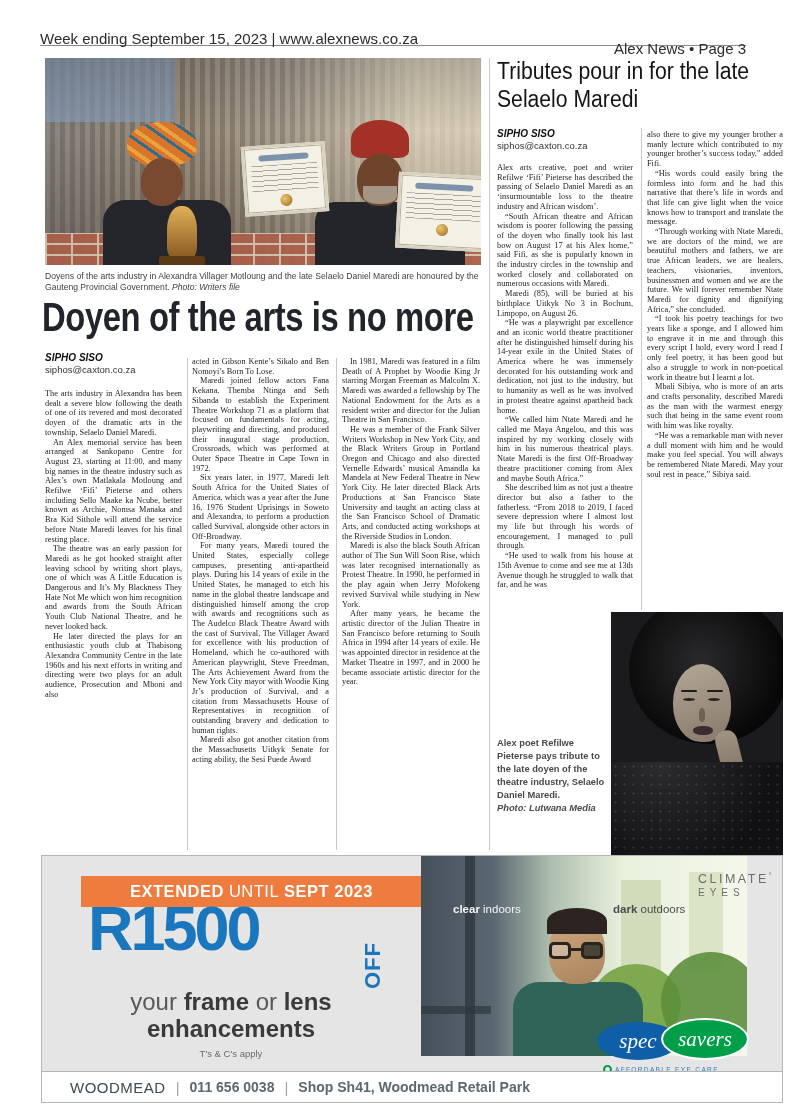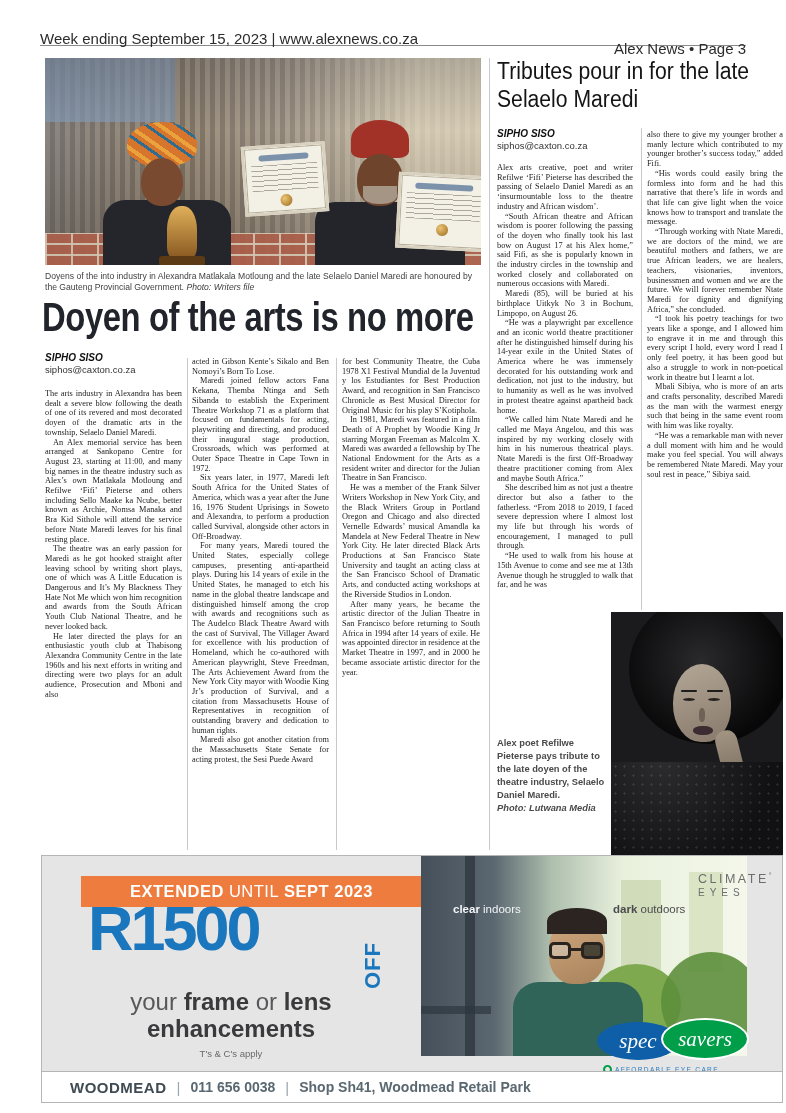--- a/index.html
+++ b/index.html
@@ -148,21 +148,21 @@
   .ss-oval { position:absolute; border-radius:50%; color:#fff; font-family:"Liberation Serif", serif;
     font-style:italic; font-size:21px; display:flex; align-items:center; justify-content:center; }
   .ss-blue { left:0; top:4px; width:82px; height:38px; background:#0e5fa8; }
   .ss-green { left:64px; top:0; width:88px; height:42px; background:#009e49; border:2px solid #fff; }
   .ss-tag { position:absolute; left:6px; top:47px; width:150px; font-size:6.6px; letter-spacing:1.3px; color:#2a7cc0;
     display:flex; align-items:center; gap:3px; }
   .ss-glyph { width:9px; height:9px; border:2px solid #009e49; border-radius:50% 50% 50% 0; transform:rotate(-45deg); flex:none; }
 
   .ad-contact { position:absolute; left:0; bottom:0; width:100%; height:31px; border-top:1px solid #b5b5b5;
     display:flex; align-items:center; padding-left:28px; gap:10px; background:#fff; }
-  .ad-loc { font-weight:bold; font-size:15px; letter-spacing:.5px; color:#3f4a52; }
+  .ad-loc { font-weight:normal; font-size:15px; letter-spacing:.5px; color:#3f4a52; }
   .ad-sep { color:#9aa6ae; font-size:15px; }
   .ad-phone, .ad-addr { font-size:14px; color:#5a6871;font-weight:bold; }
 </style>
 </head>
 <body>
 
 <div class="page">
 
   <div class="header">
     <span class="hleft">Week ending September 15, 2023 | www.alexnews.co.za</span>
@@ -188,47 +188,47 @@
       <div class="cert-seal"></div>
     </div>
     <div class="cert cert-2">
       <div class="cert-title"></div>
       <div class="cert-lines"></div>
       <div class="cert-seal"></div>
     </div>
   </div>
 
   <div class="caption">
-    <span>Doyens of the into industry in Alexandra Matlakala Motloung and the late Selaelo Daniel Maredi are honoured by the Gauteng Provincial Government.</span>
+    <span>Doyens of the arts industry in Alexandra Villager Motloung and the late Selaelo Daniel Maredi are honoured by the Gauteng Provincial Government.</span>
     <i>Photo: Writers file</i>
   </div>
   <h1 class="headline">Doyen of the arts is no more</h1>
 
   <div class="byline b-main">
     <div class="bname">SIPHO SISO</div>
     <div class="bmail">siphos@caxton.co.za</div>
   </div>
 
   <div class="col c1">
       <p class="para first">The arts industry in Alexandra has been dealt a severe blow following the death of one of its revered and most decorated doyen of the dramatic arts in the township, Selaelo Daniel Maredi.</p>
       <p class="para">An Alex memorial service has been arranged at Sankopano Centre for August 23, starting at 11:00, and many big names in the theatre industry such as Alex’s own Matlakala Motloung and Refilwe ‘Fifi’ Pieterse and others including Sello Maake ka Ncube, better known as Archie, Nomsa Manaka and Bra Kid Sithole will attend the service before Ntate Maredi leaves for his final resting place.</p>
       <p class="para">The theatre was an early passion for Maredi as he got hooked straight after leaving school by writing short plays, one of which was A Little Education is Dangerous and It’s My Blackness They Hate Not Me which won him recognition and awards from the South African Youth Club National Theatre, and he never looked back.</p>
       <p class="para">He later directed the plays for an enthusiastic youth club at Thabisong Alexandra Community Centre in the late 1960s and his next efforts in writing and directing were two plays for an adult audience, Prosecution and Mboni and also</p>
     </div>
   <div class="col c2">
       <p class="para first">acted in Gibson Kente’s Sikalo and Ben Nomoyi’s Born To Lose.</p>
       <p class="para">Maredi joined fellow actors Fana Kekana, Themba Ntinga and Seth Sibanda to establish the Experiment Theatre Workshop 71 as a platform that focused on fundamentals for acting, playwriting and directing, and produced their inaugural stage production, Crossroads, which was performed at Outer Space Theatre in Cape Town in 1972.</p>
       <p class="para">Six years later, in 1977, Maredi left South Africa for the United States of America, which was a year after the June 16, 1976 Student Uprisings in Soweto and Alexandra, to perform a production called Survival, alongside other actors in Off-Broadway.</p>
       <p class="para">For many years, Maredi toured the United States, especially college campuses, presenting anti-apartheid plays. During his 14 years of exile in the United States, he managed to etch his name in the global theatre landscape and distinguished himself among the crop with awards and recognitions such as The Audelco Black Theatre Award with the cast of Survival, The Villager Award for excellence with his production of Homeland, which he co-authored with American playwright, Steve Freedman, The Arts Achievement Award from the New York City mayor with Woodie King Jr’s production of Survival, and a citation from Massachusetts House of Representatives in recognition of outstanding bravery and dedication to human rights.</p>
-      <p class="para">Maredi also got another citation from the Massachusetts State Senate for acting protest, the Sesi Puede Award</p>
+      <p class="para">Maredi also got another citation from the Massachusetts Uitkyk Senate for acting ability, the Sesi Puede Award</p>
     </div>
   <div class="col c3">
-      <p class="para first">for best Community Theatre, the Cuba 1978 X1 Festival Mundial de la Juventud y los Estudiantes for Best Production Award, and recognition in San Francisco Chronicle as Best Musical Director for Original Music for his play S’Kotiphola.</p>
       <p class="para">In 1981, Maredi was featured in a film Death of A Prophet by Woodie King Jr starring Morgan Freeman as Malcolm X. Maredi was awarded a fellowship by The National Endowment for the Arts as a resident writer and director for the Julian Theatre in San Francisco.</p>
       <p class="para">He was a member of the Frank Silver Writers Workshop in New York City, and the Black Writers Group in Portland Oregon and Chicago and also directed Vernelle Edwards’ musical Amandla ka Mandela at New Federal Theatre in New York City. He later directed Black Arts Productions at San Francisco State University and taught an acting class at the San Francisco School of Dramatic Arts, and conducted acting workshops at the Riverside Studios in London.</p>
+      <p class="para">Maredi is also the black South African author of The Sun Will Soon Rise, which was later recognised internationally as Protest Theatre. In 1990, he performed in the play again when Jerry Mofokeng revived Survival while studying in New York.</p>
       <p class="para">After many years, he became the artistic director of the Julian Theatre in San Francisco before returning to South Africa in 1994 after 14 years of exile. He was appointed director in residence at the Market Theatre in 1997, and in 2000 he became associate artistic director for the year.</p>
     </div>
 
   <div class="vrule r1"></div>
   <div class="vrule r2"></div>
   <div class="vrule r-main"></div>
   <div class="vrule r-trib"></div>
 
   <h2 class="trib-title">Tributes pour in for the late Selaelo Maredi</h2>
   <div class="byline b-trib">

